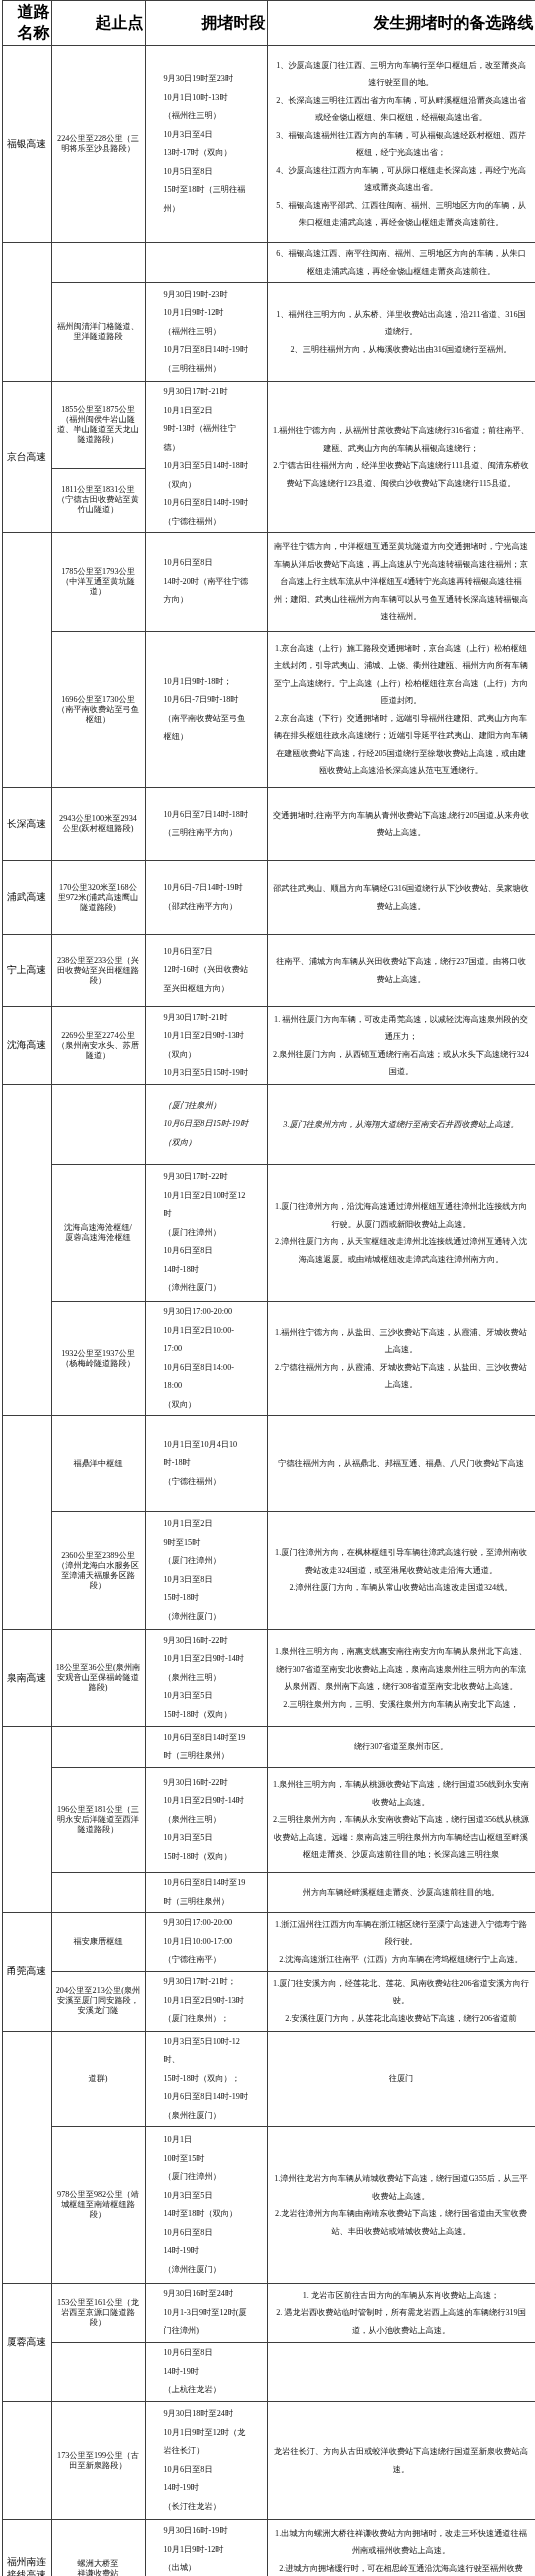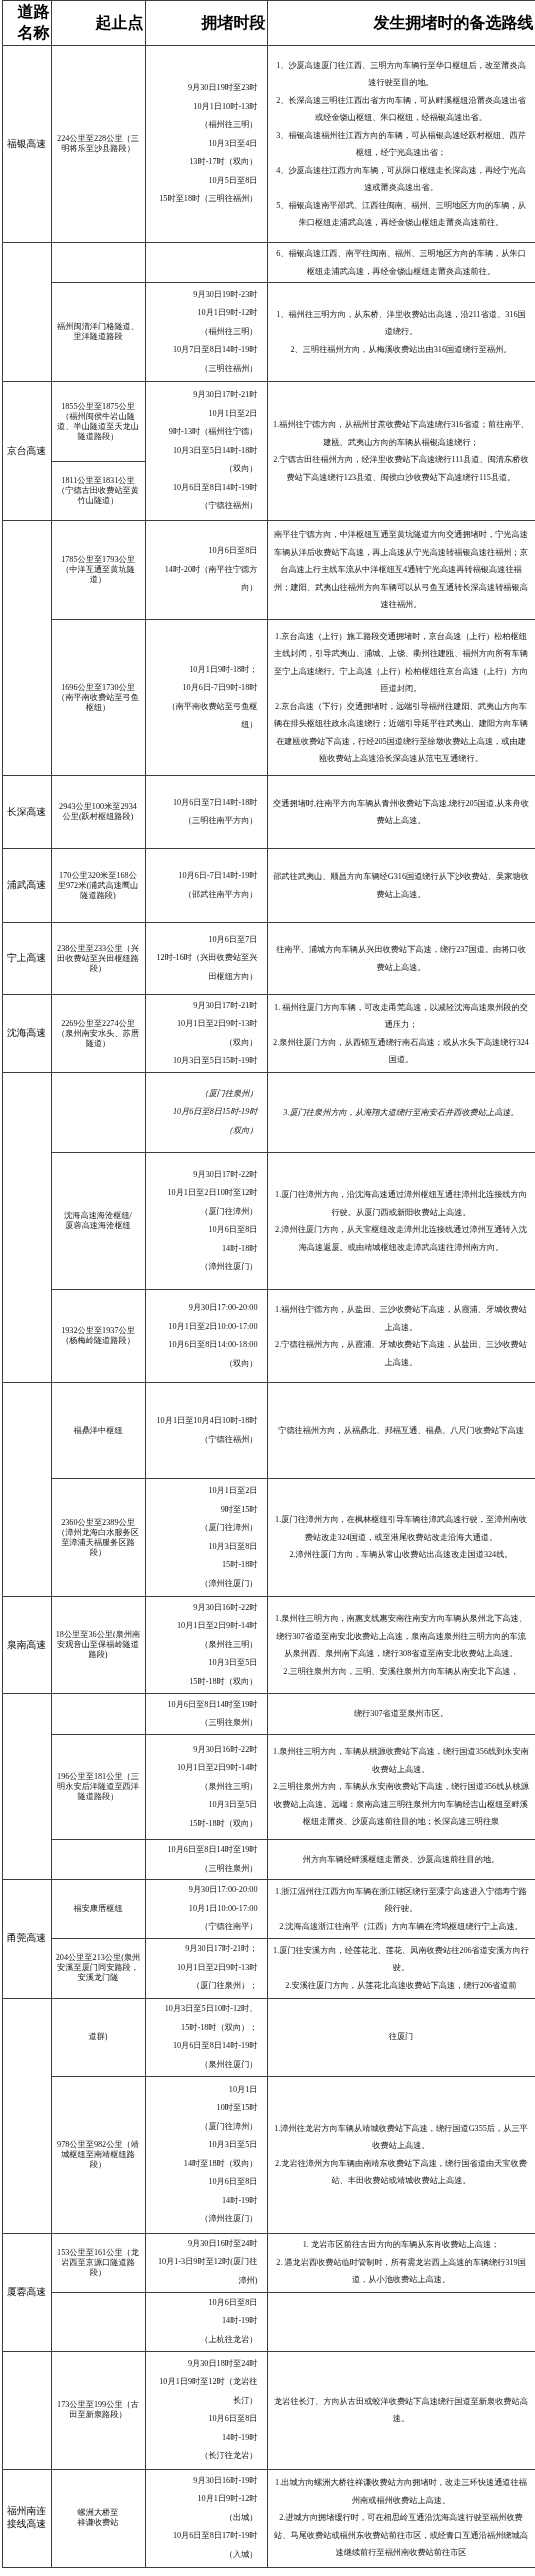--- a/index.html
+++ b/index.html
@@ -20,21 +20,21 @@
   th,td{
     border:0.5px solid #3d3d3d;vertical-align:middle;overflow:hidden;
     box-sizing:border-box;background:#fff;
   }
   th{
     font-size:16px;font-weight:bold;text-align:right;height:20px;
     padding:1px 1px;color:#000;
   }
   td.road{font-size:9.8px;text-align:center;padding:1px 2.1px;color:#000;}
   td.seg{font-size:8.2px;text-align:center;line-height:10px;padding:1px 4.1px;white-space:pre-line;}
-  td.time{font-size:8.2px;text-align:right;line-height:18.5px;padding:1px 9px;white-space:pre-line;}
+  td.time{font-size:8.2px;text-align:left;line-height:18.5px;padding:1px 18px;white-space:pre-line;}
   td.route{font-size:8.2px;text-align:center;line-height:17.5px;padding:1.5px 5.2px;white-space:pre-line;}
   tr.thick > td{border-top:1.5px solid #161616;}
   table.main{border:1px solid #161616;}
 </style>
 </head>
 <body>
 
 <div class="page">
 
   <table class="main">

